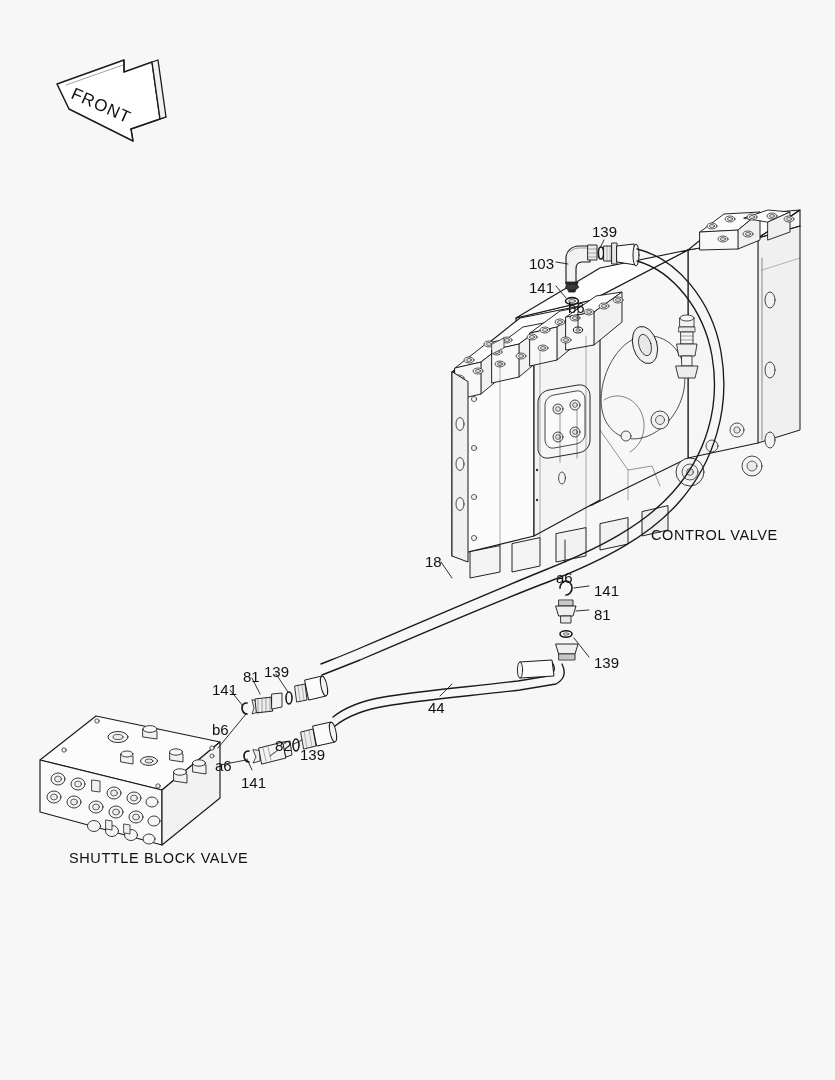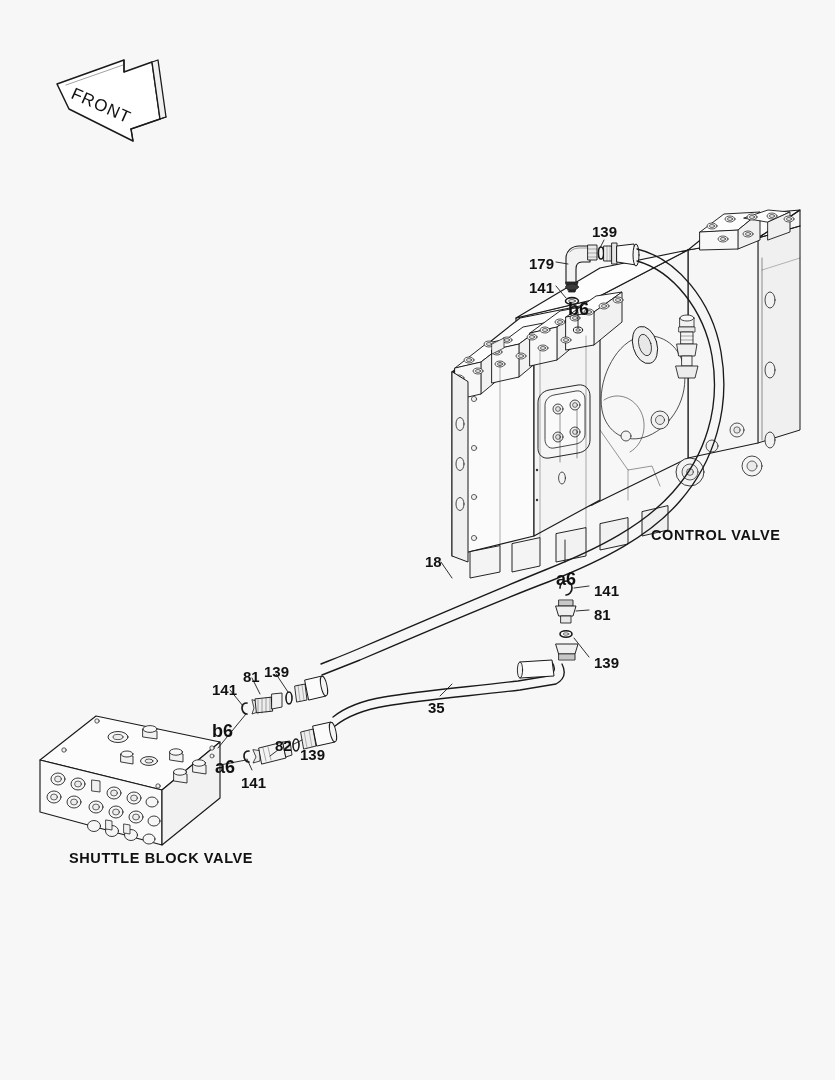--- a/index.html
+++ b/index.html
@@ -13,24 +13,23 @@
   }
   #stage{position:absolute;left:0;top:0;width:835px;height:1080px;}
   svg#dwg{position:absolute;left:0;top:0;width:835px;height:1080px;display:block;}
   .lbl{
     position:absolute;
     font-family:"Liberation Sans", sans-serif;
     color:#111;
     white-space:nowrap;
     line-height:1;
     user-select:none;
-    font-weight:bold;
   }
   .lbl-num{font-size:15px;}
-  .lbl-port{font-size:18px;font-weight:bold;}
+  .lbl-port{font-size:15px;font-weight:normal;}
   .lbl-cap{font-size:14.5px;letter-spacing:.6px;text-align:right;}
   .front-txt{
     position:absolute;
     font-size:17px;
     font-family:"Liberation Sans", sans-serif;
     color:#111;
     letter-spacing:1px;
     transform-origin:0 0;
   }
 </style>
@@ -410,29 +409,29 @@
 
   </g>
 </svg>
 
 <div class="front-txt" style="left:76px; top:84px; transform:rotate(24deg);">FRONT</div>
 
 <div class="lbl lbl-cap" style="left:651px; top:528px;">CONTROL VALVE</div>
 <div class="lbl lbl-cap" style="left:49px; top:851px;margin-left:20px;">SHUTTLE BLOCK VALVE</div>
 
 <div class="lbl lbl-num" style="left:592px; top:224px;">139</div>
-<div class="lbl lbl-num" style="left:529px; top:256px;">179</div>
+<div class="lbl lbl-num" style="left:529px; top:256px;">103</div>
 <div class="lbl lbl-num" style="left:529px; top:280px;">141</div>
 <div class="lbl lbl-port" style="left:568px; top:300px;">b6</div>
 <div class="lbl lbl-num" style="left:425px; top:554px;">18</div>
 <div class="lbl lbl-port" style="left:556px; top:570px;">a6</div>
 <div class="lbl lbl-num" style="left:594px; top:583px;">141</div>
 <div class="lbl lbl-num" style="left:594px; top:607px;">81</div>
 <div class="lbl lbl-num" style="left:594px; top:655px;">139</div>
-<div class="lbl lbl-num" style="left:428px; top:700px;">35</div>
+<div class="lbl lbl-num" style="left:428px; top:700px;">44</div>
 <div class="lbl lbl-num" style="left:243px; top:669px;">81</div>
 <div class="lbl lbl-num" style="left:264px; top:664px;">139</div>
 <div class="lbl lbl-num" style="left:212px; top:682px;">141</div>
 <div class="lbl lbl-port" style="left:212px; top:722px;">b6</div>
 <div class="lbl lbl-port" style="left:215px; top:758px;">a6</div>
 <div class="lbl lbl-num" style="left:300px; top:747px;">139</div>
 <div class="lbl lbl-num" style="left:275px; top:738px;">82</div>
 <div class="lbl lbl-num" style="left:241px; top:775px;">141</div>
 
 </div>

